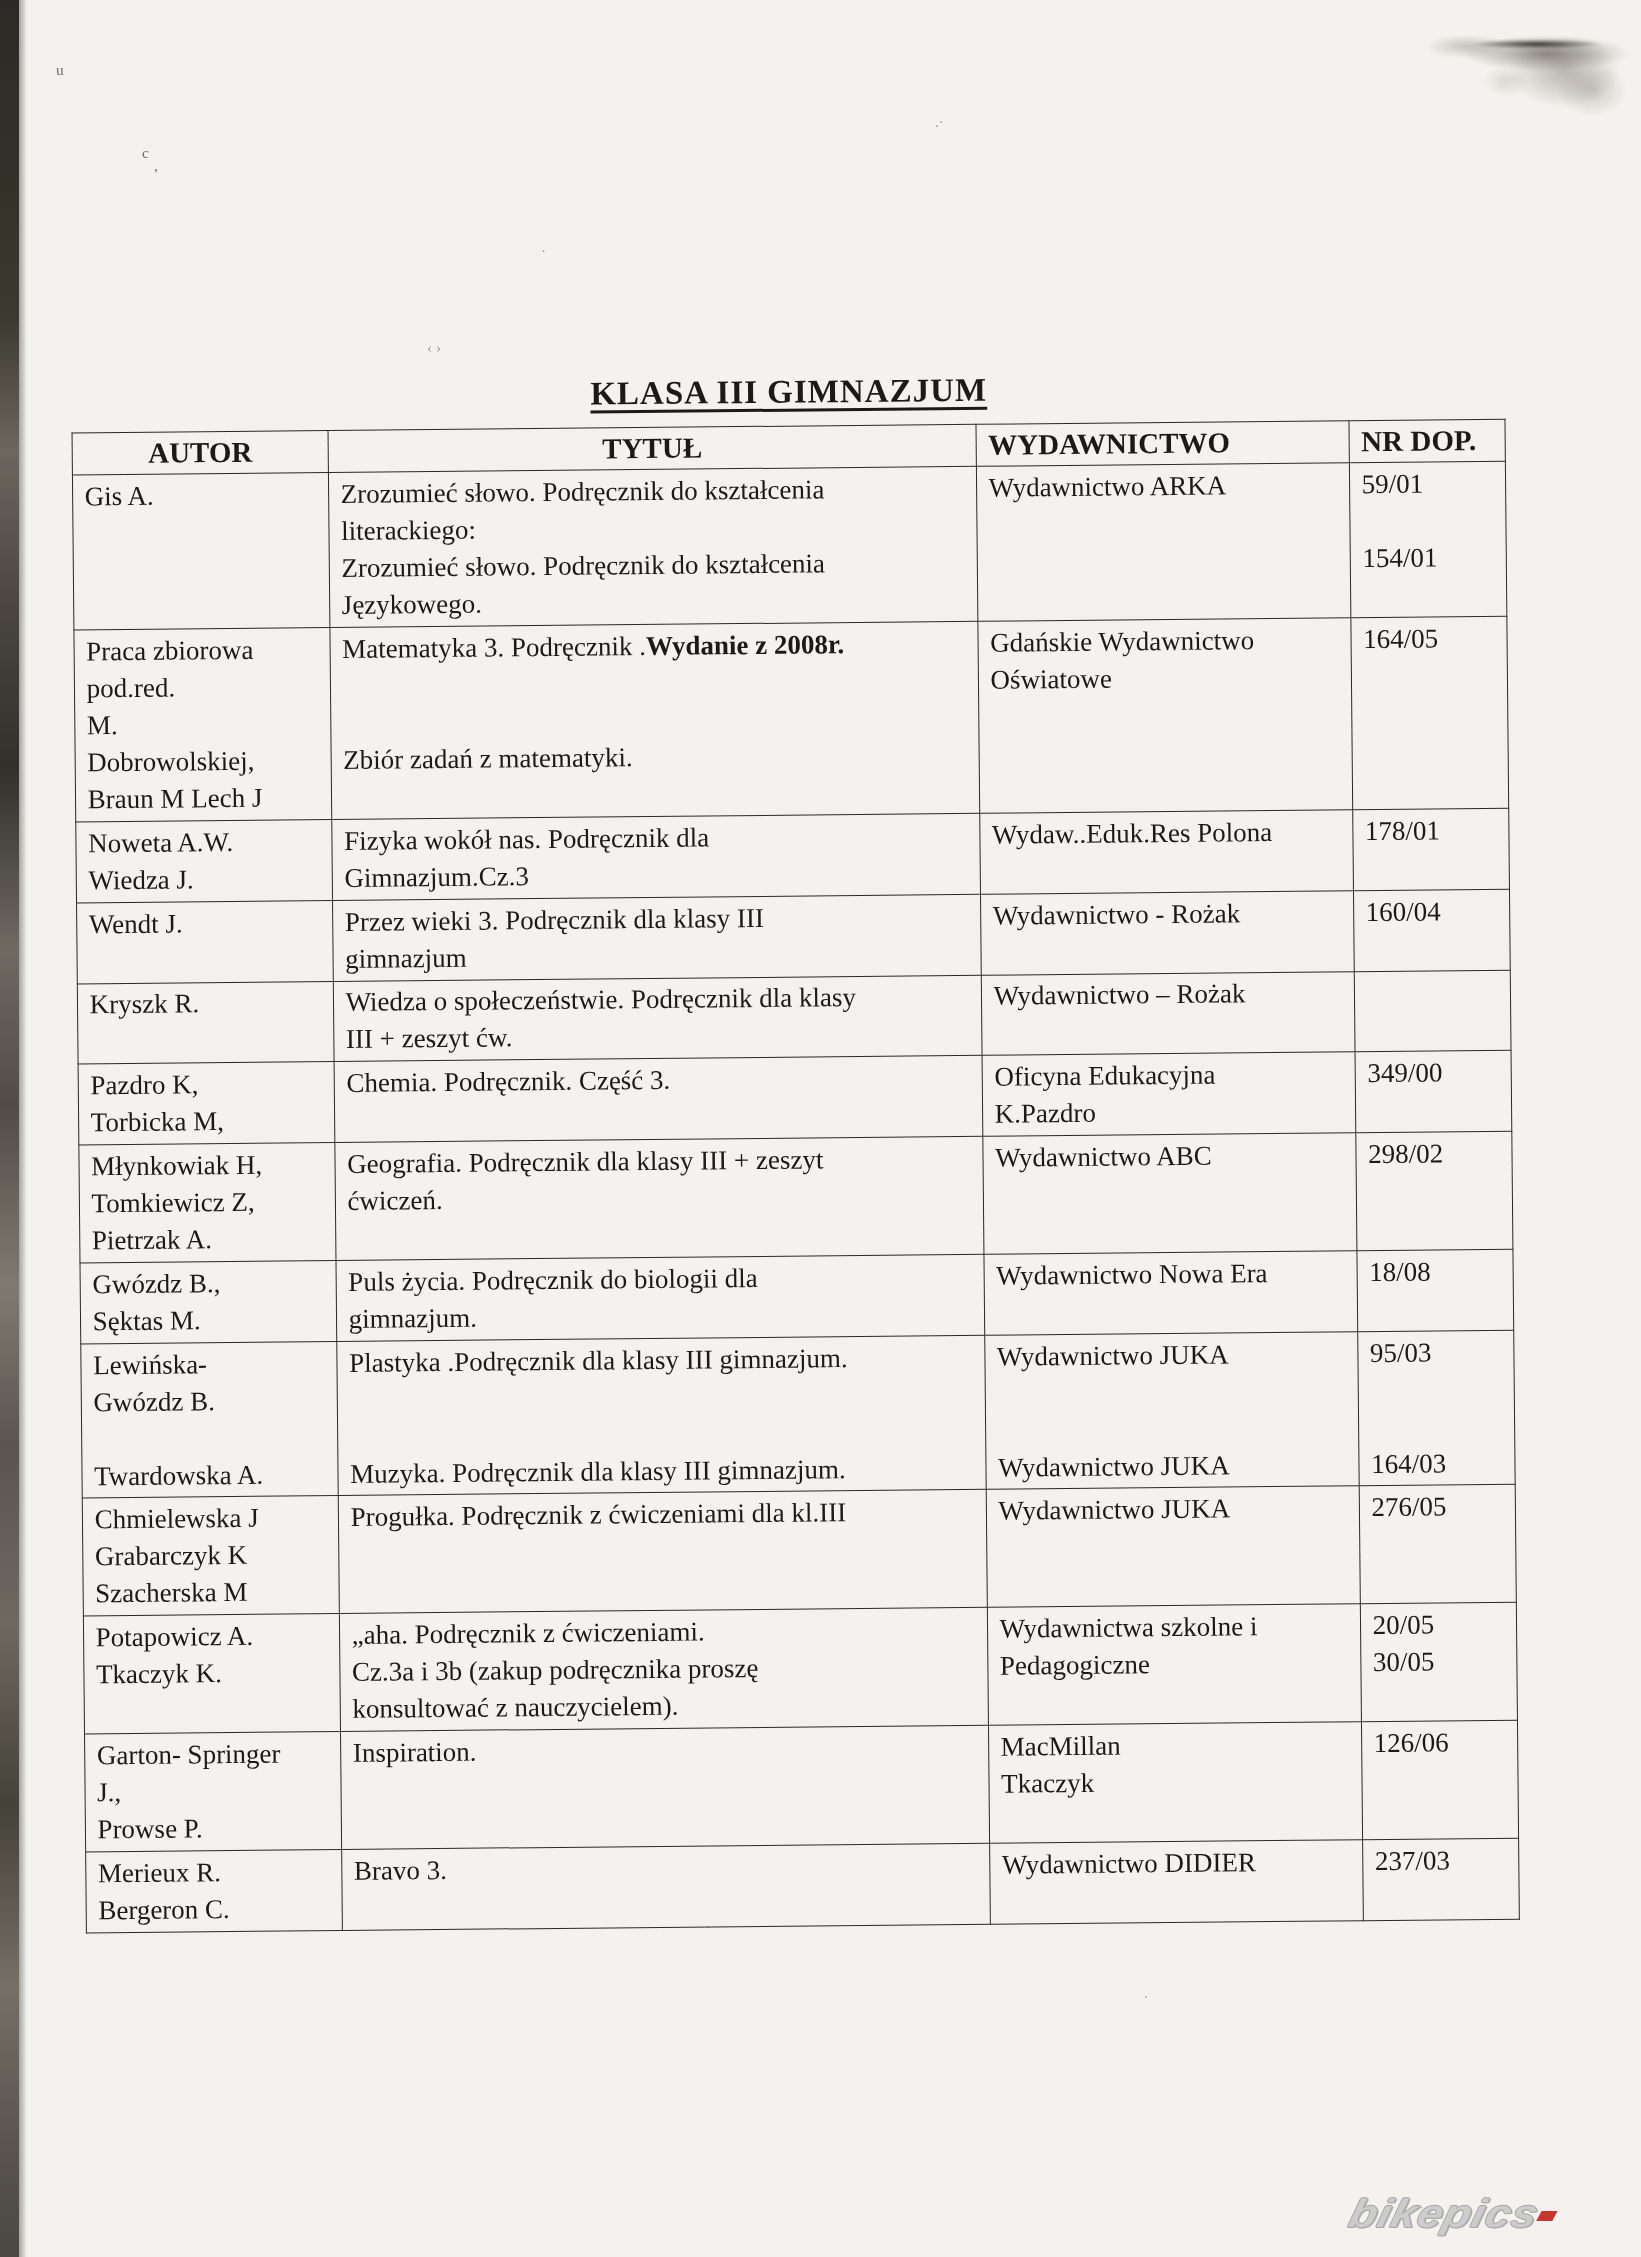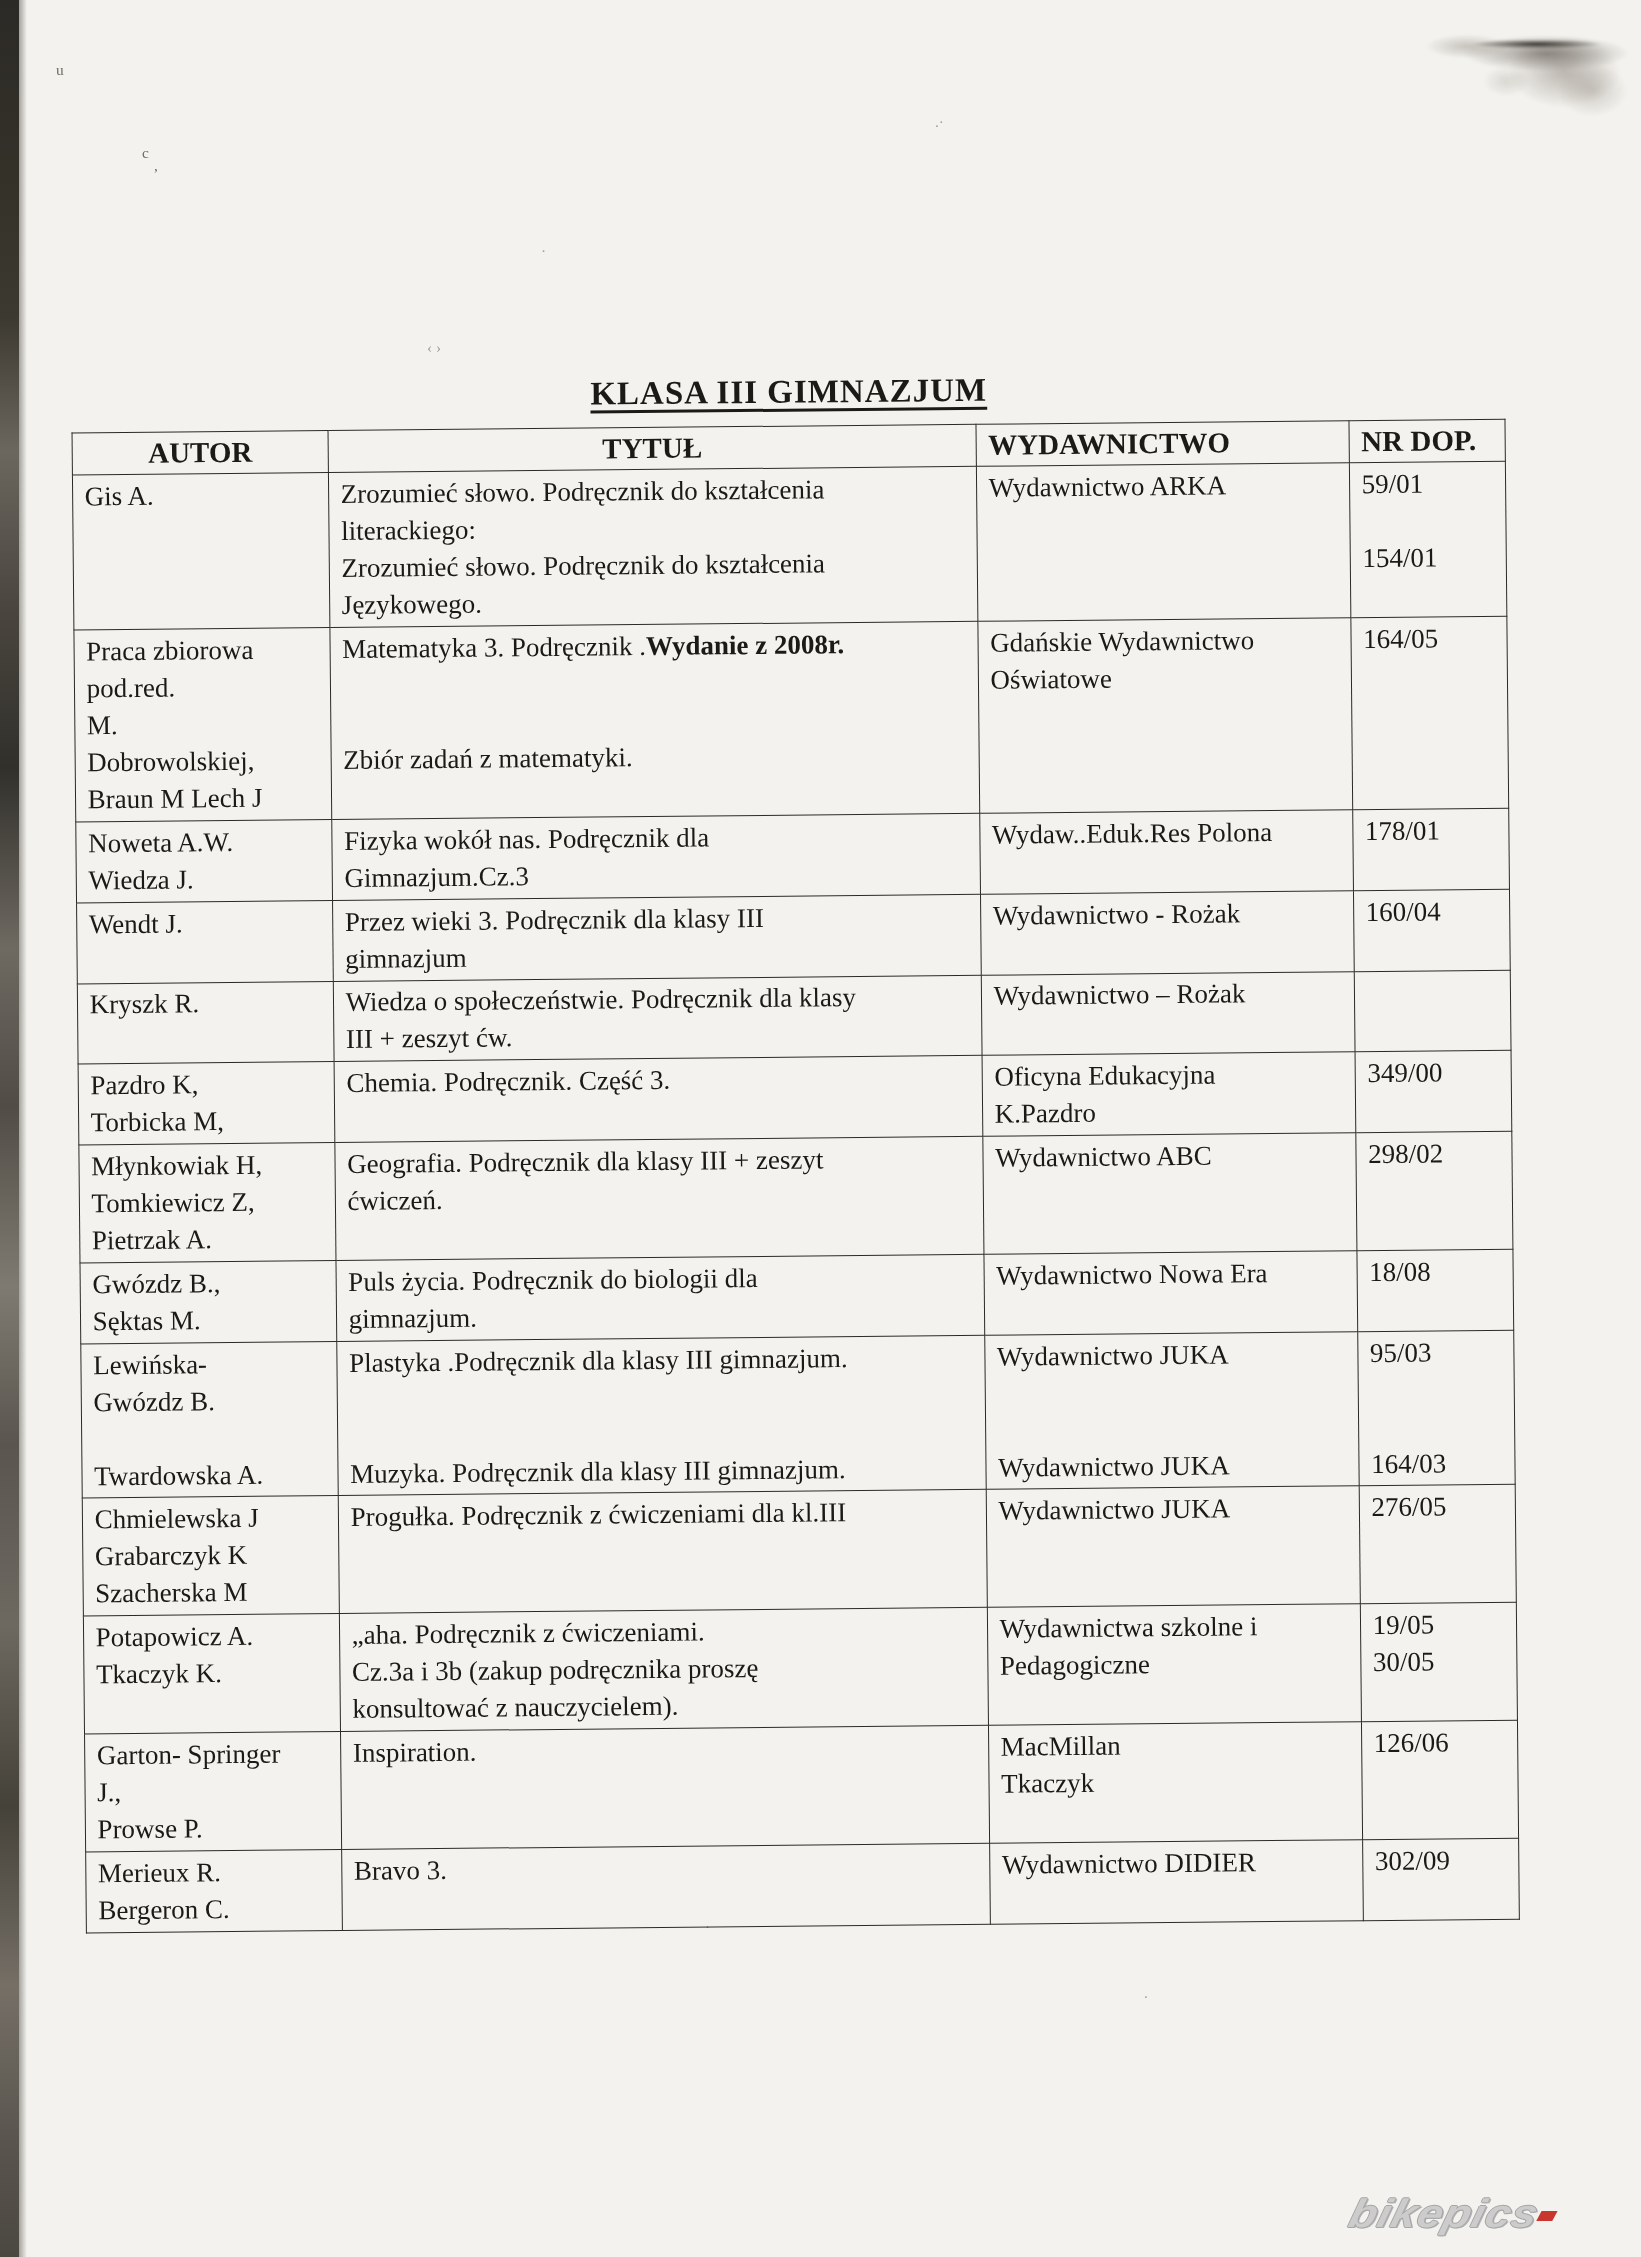--- a/index.html
+++ b/index.html
@@ -322,21 +322,21 @@
           <td class="col-title">
             <div class="line"><span>„aha. Podręcznik z ćwiczeniami.</span></div>
             <div class="line"><span>Cz.3a i 3b (zakup podręcznika proszę</span></div>
             <div class="line"><span>konsultować z nauczycielem).</span></div>
           </td>
           <td class="col-publisher">
             <div class="line"><span>Wydawnictwa szkolne i</span></div>
             <div class="line"><span>Pedagogiczne</span></div>
           </td>
           <td class="col-nr">
-            <div class="line"><span>19/05</span></div>
+            <div class="line"><span>20/05</span></div>
             <div class="line"><span>30/05</span></div>
           </td>
         </tr>
         <tr>
           <td class="col-author">
             <div class="line"><span>Garton- Springer</span></div>
             <div class="line"><span>J.,</span></div>
             <div class="line"><span>Prowse P.</span></div>
           </td>
           <td class="col-title">
@@ -355,21 +355,21 @@
             <div class="line"><span>Merieux R.</span></div>
             <div class="line"><span>Bergeron C.</span></div>
           </td>
           <td class="col-title">
             <div class="line"><span>Bravo 3.</span></div>
           </td>
           <td class="col-publisher">
             <div class="line"><span>Wydawnictwo DIDIER</span></div>
           </td>
           <td class="col-nr">
-            <div class="line"><span>302/09</span></div>
+            <div class="line"><span>237/03</span></div>
           </td>
         </tr>
       </tbody>
   </table>
 </div>
 
 <div class="watermark">
   <span class="wm-text">bikepics</span>
   <span class="wm-red"></span>
 </div>

